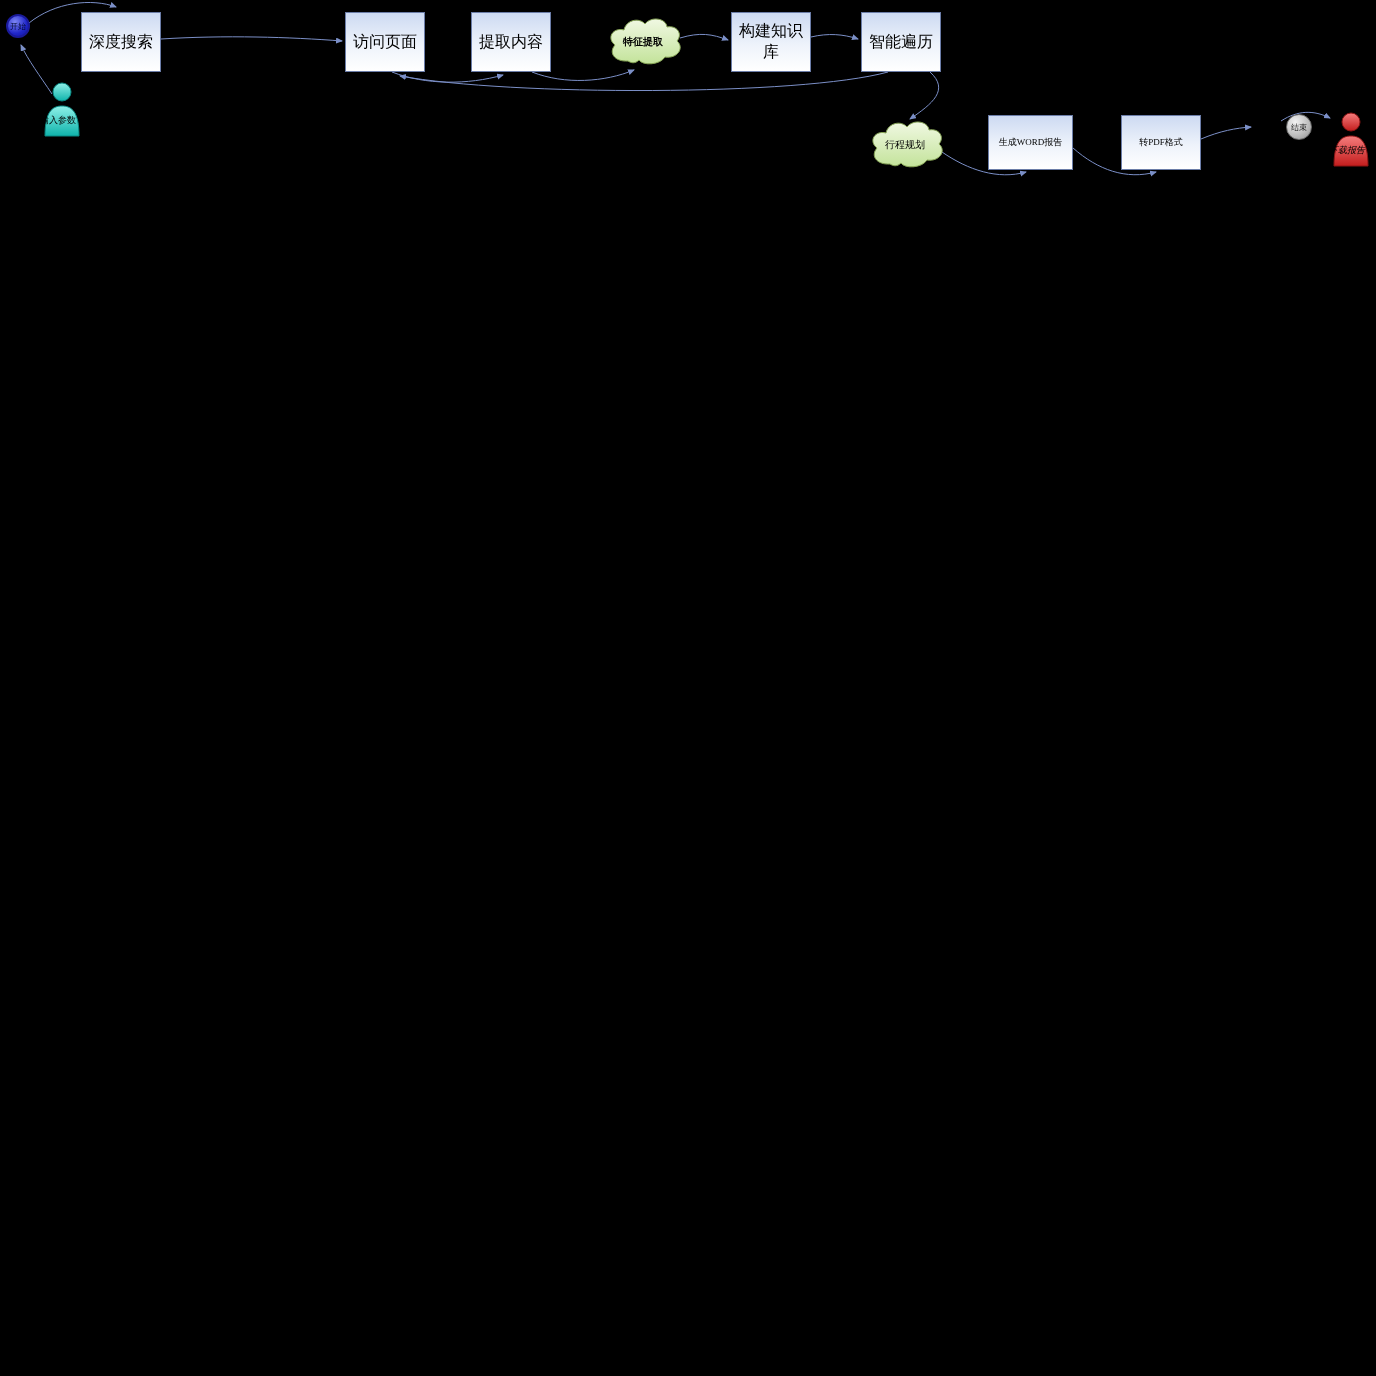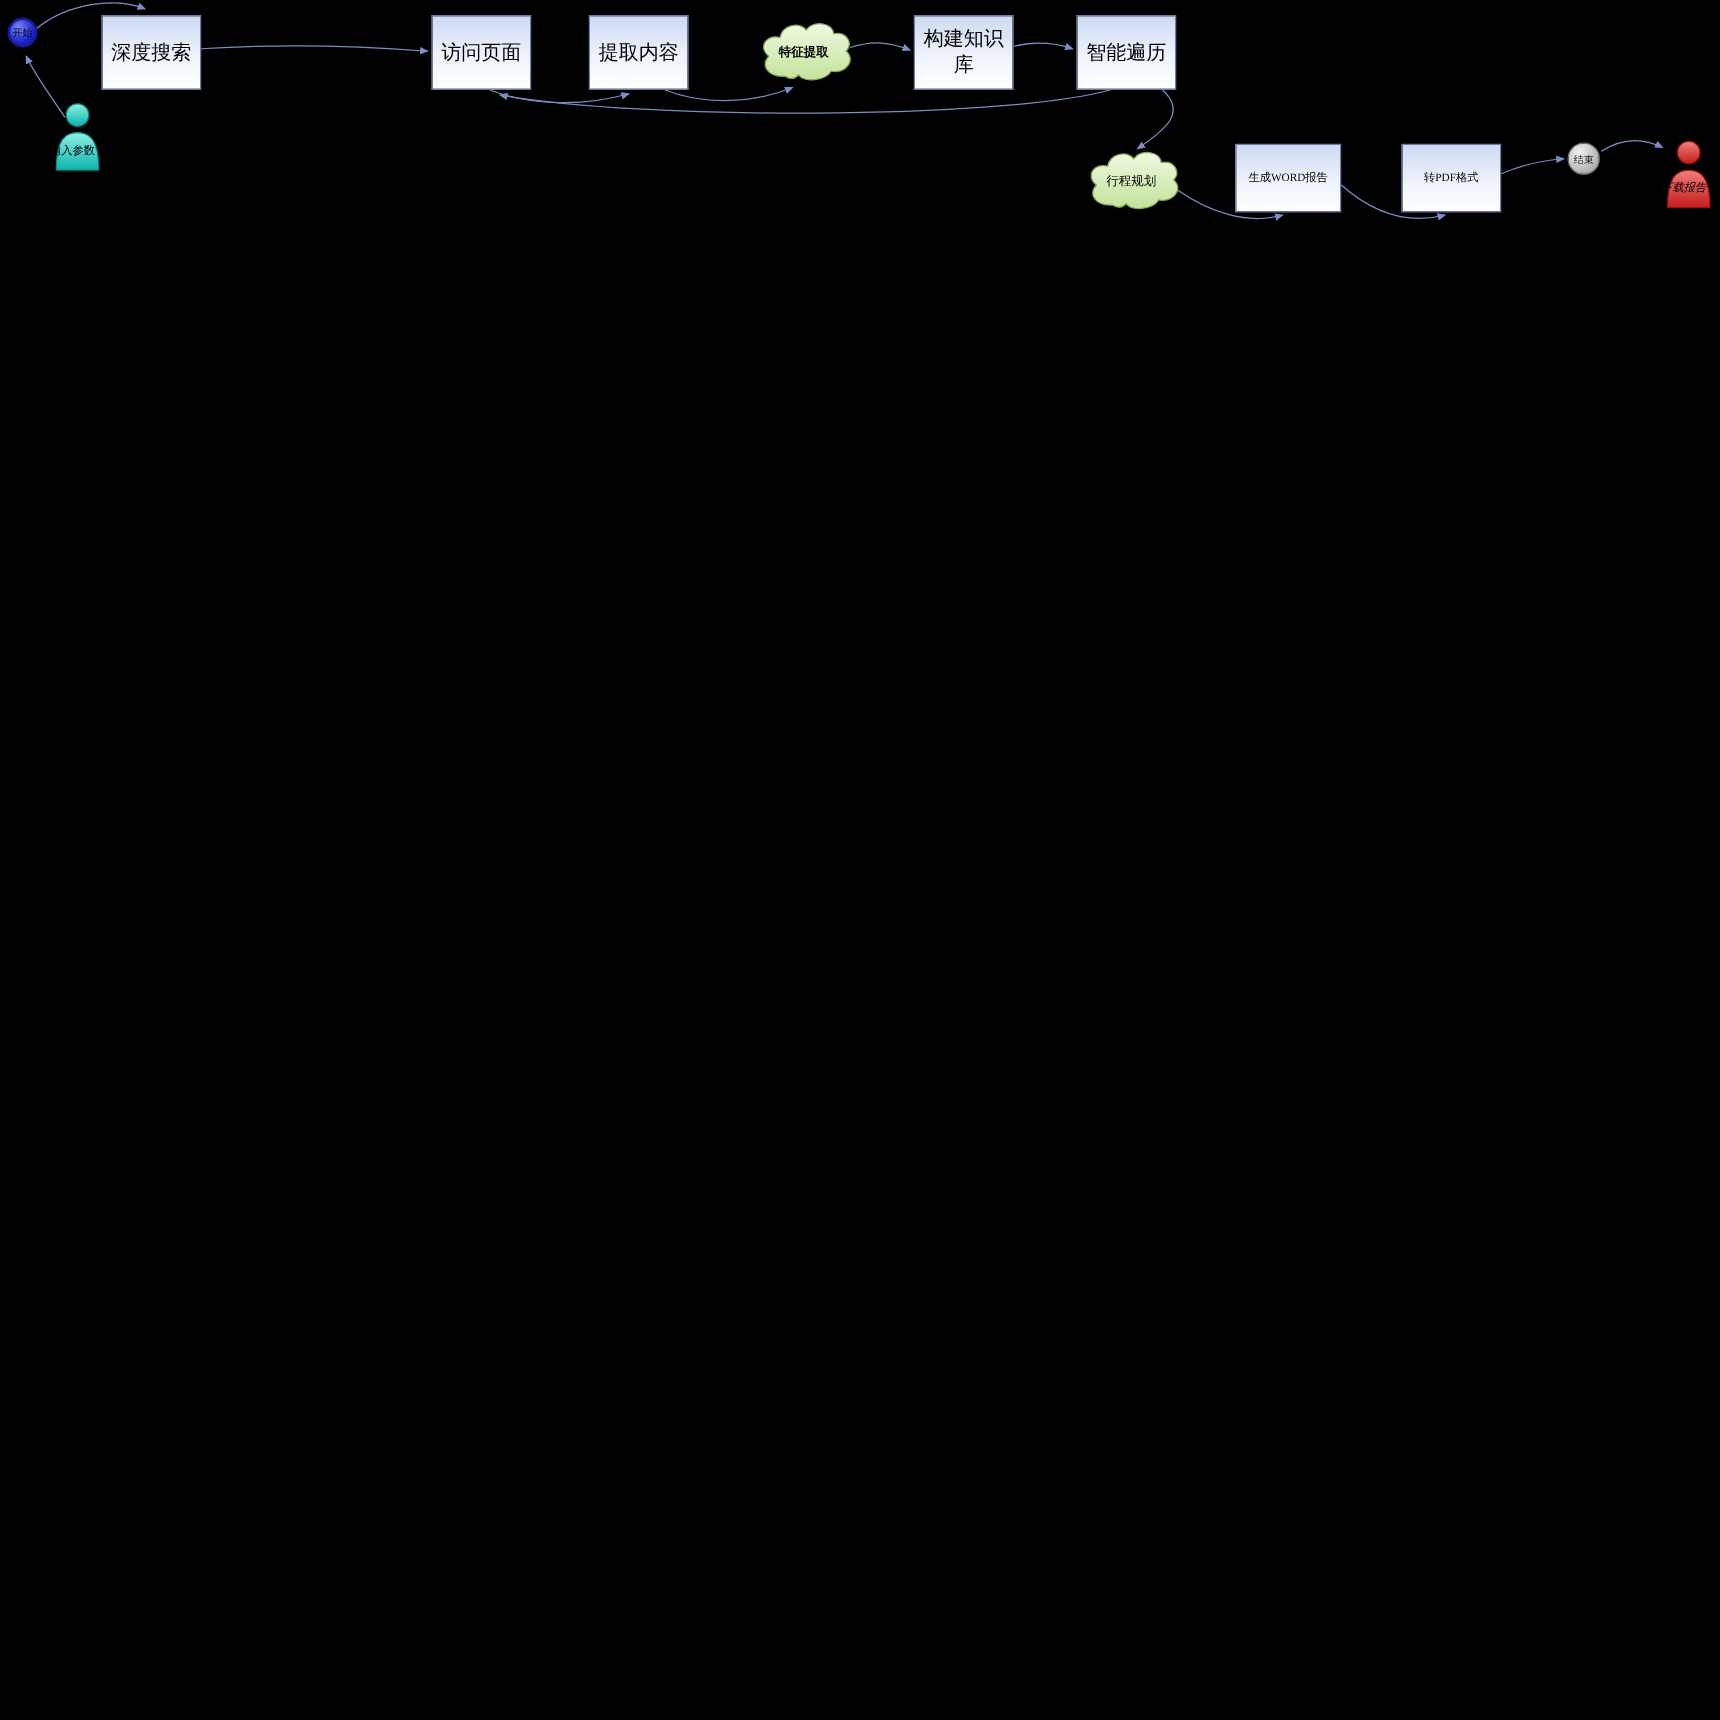--- a/index.html
+++ b/index.html
@@ -27,20 +27,21 @@
   }
   .start-circle{
     background:radial-gradient(circle at 35% 30%, #7d86f5, #2026c8 60%, #0d10a0);
     border:2px solid #1a1a9a;
     color:#00082e;
   }
   .end-circle{
     background:radial-gradient(circle at 35% 30%, #f2f2f2, #bcbcbc 60%, #8f8f8f);
     border:1px solid #6e6e6e;
     color:#1a1a1a;
+    margin-left:32px;
   }
   .cloud{display:flex;align-items:center;justify-content:center;font-size:10px;}
   .cloud svg, .person svg{position:absolute;left:0;top:0;}
   .cloud .lbl{position:relative;z-index:2;}
   .person .lbl{
     position:absolute;z-index:2;left:0;right:0;top:34px;
     text-align:left;font-size:9px;white-space:nowrap;
   }
 </style>
 </head>

